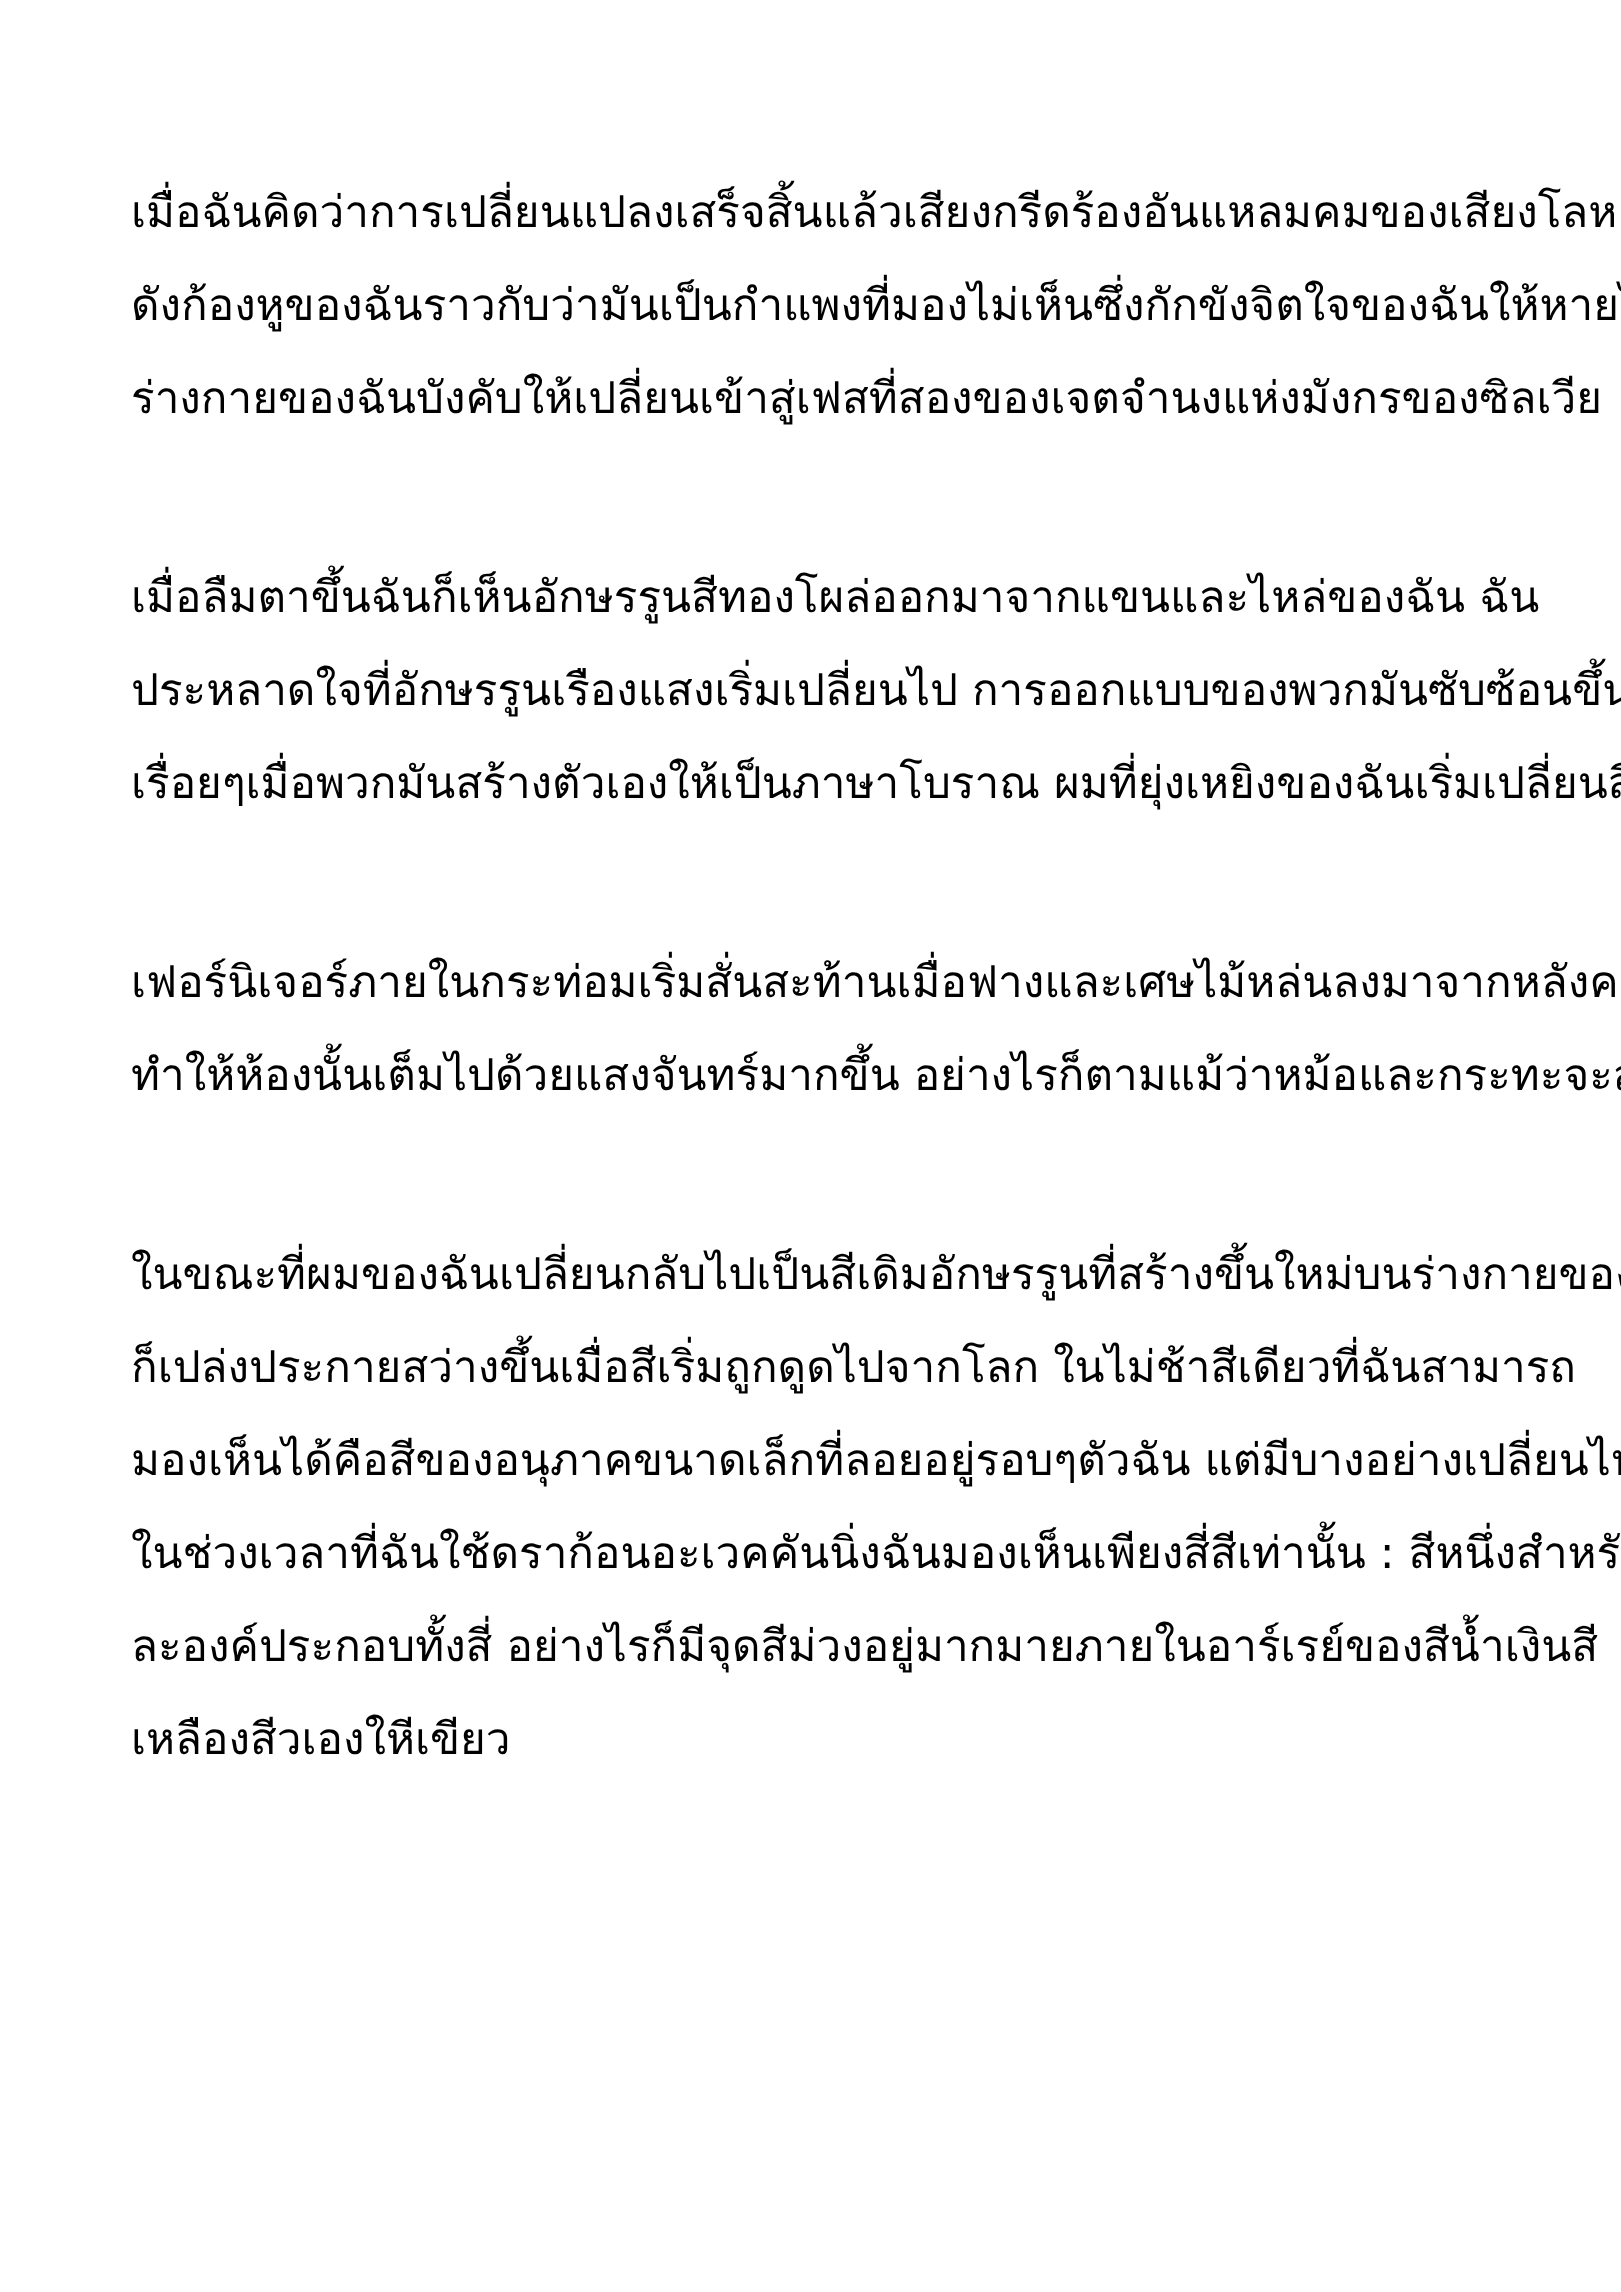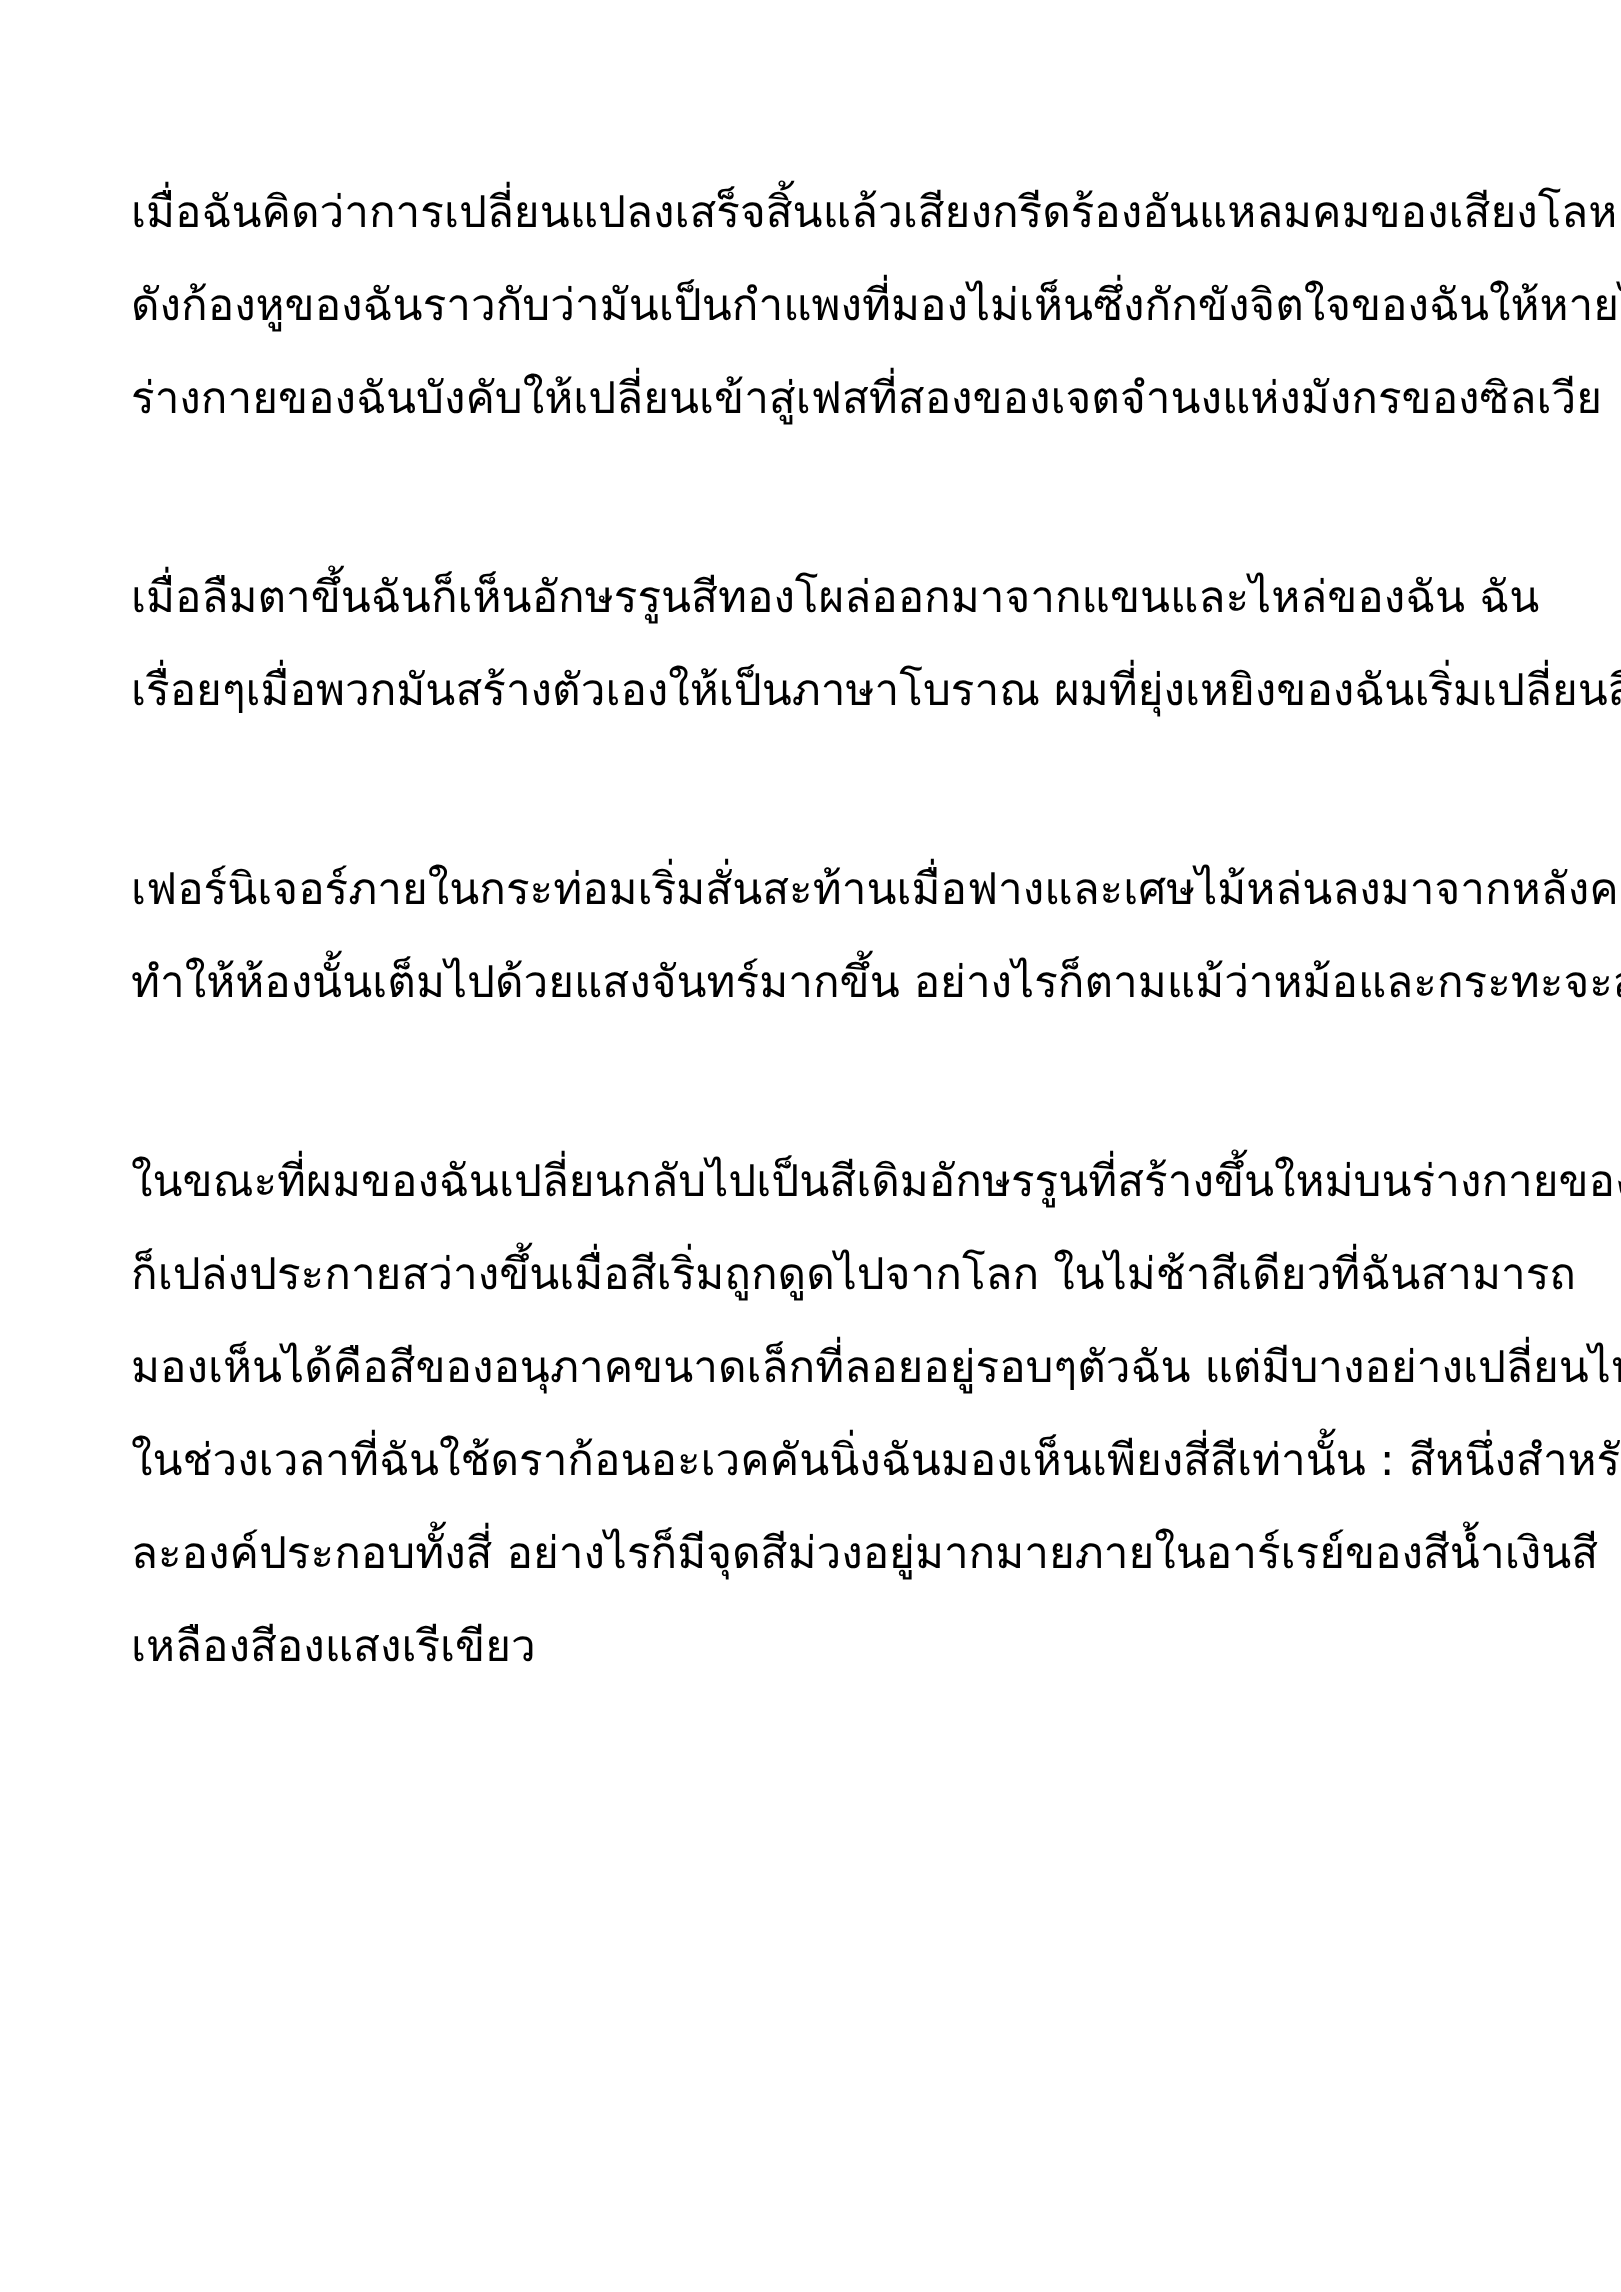--- a/index.html
+++ b/index.html
@@ -39,32 +39,33 @@
   <div class="content">
 
     <div class="para">
       <div class="line">เมื่อฉันคิดว่าการเปลี่ยนแปลงเสร็จสิ้นแล้วเสียงกรีดร้องอันแหลมคมของเสียงโลหะก็</div>
       <div class="line">ดังก้องหูของฉันราวกับว่ามันเป็นกำแพงที่มองไม่เห็นซึ่งกักขังจิตใจของฉันให้หายไป</div>
       <div class="line">ร่างกายของฉันบังคับให้เปลี่ยนเข้าสู่เฟสที่สองของเจตจำนงแห่งมังกรของซิลเวีย</div>
     </div>
 
     <div class="para">
       <div class="line">เมื่อลืมตาขึ้นฉันก็เห็นอักษรรูนสีทองโผล่ออกมาจากแขนและไหล่ของฉัน ฉัน</div>
+      <div class="line">ประหลาดใจที่อักษรรูนเรืองแสงเริ่มเปลี่ยนไป การออกแบบของพวกมันซับซ้อนขึ้น</div>
       <div class="line">เรื่อยๆเมื่อพวกมันสร้างตัวเองให้เป็นภาษาโบราณ ผมที่ยุ่งเหยิงของฉันเริ่มเปลี่ยนสี</div>
     </div>
 
     <div class="para">
       <div class="line">เฟอร์นิเจอร์ภายในกระท่อมเริ่มสั่นสะท้านเมื่อฟางและเศษไม้หล่นลงมาจากหลังคา</div>
       <div class="line">ทำให้ห้องนั้นเต็มไปด้วยแสงจันทร์มากขึ้น อย่างไรก็ตามแม้ว่าหม้อและกระทะจะส่ง</div>
     </div>
 
     <div class="para">
       <div class="line">ในขณะที่ผมของฉันเปลี่ยนกลับไปเป็นสีเดิมอักษรรูนที่สร้างขึ้นใหม่บนร่างกายของฉัน</div>
       <div class="line">ก็เปล่งประกายสว่างขึ้นเมื่อสีเริ่มถูกดูดไปจากโลก ในไม่ช้าสีเดียวที่ฉันสามารถ</div>
       <div class="line">มองเห็นได้คือสีของอนุภาคขนาดเล็กที่ลอยอยู่รอบๆตัวฉัน แต่มีบางอย่างเปลี่ยนไป</div>
       <div class="line">ในช่วงเวลาที่ฉันใช้ดราก้อนอะเวคคันนิ่งฉันมองเห็นเพียงสี่สีเท่านั้น : สีหนึ่งสำหรับแต่</div>
       <div class="line">ละองค์ประกอบทั้งสี่ อย่างไรก็มีจุดสีม่วงอยู่มากมายภายในอาร์เรย์ของสีน้ำเงินสี</div>
-      <div class="line">เหลืองสีองแสงเรีเขียว</div>
+      <div class="line">เหลืองสีวเองใหีเขียว</div>
     </div>
 
   </div>
 </div>
 
 
 </body></html>

